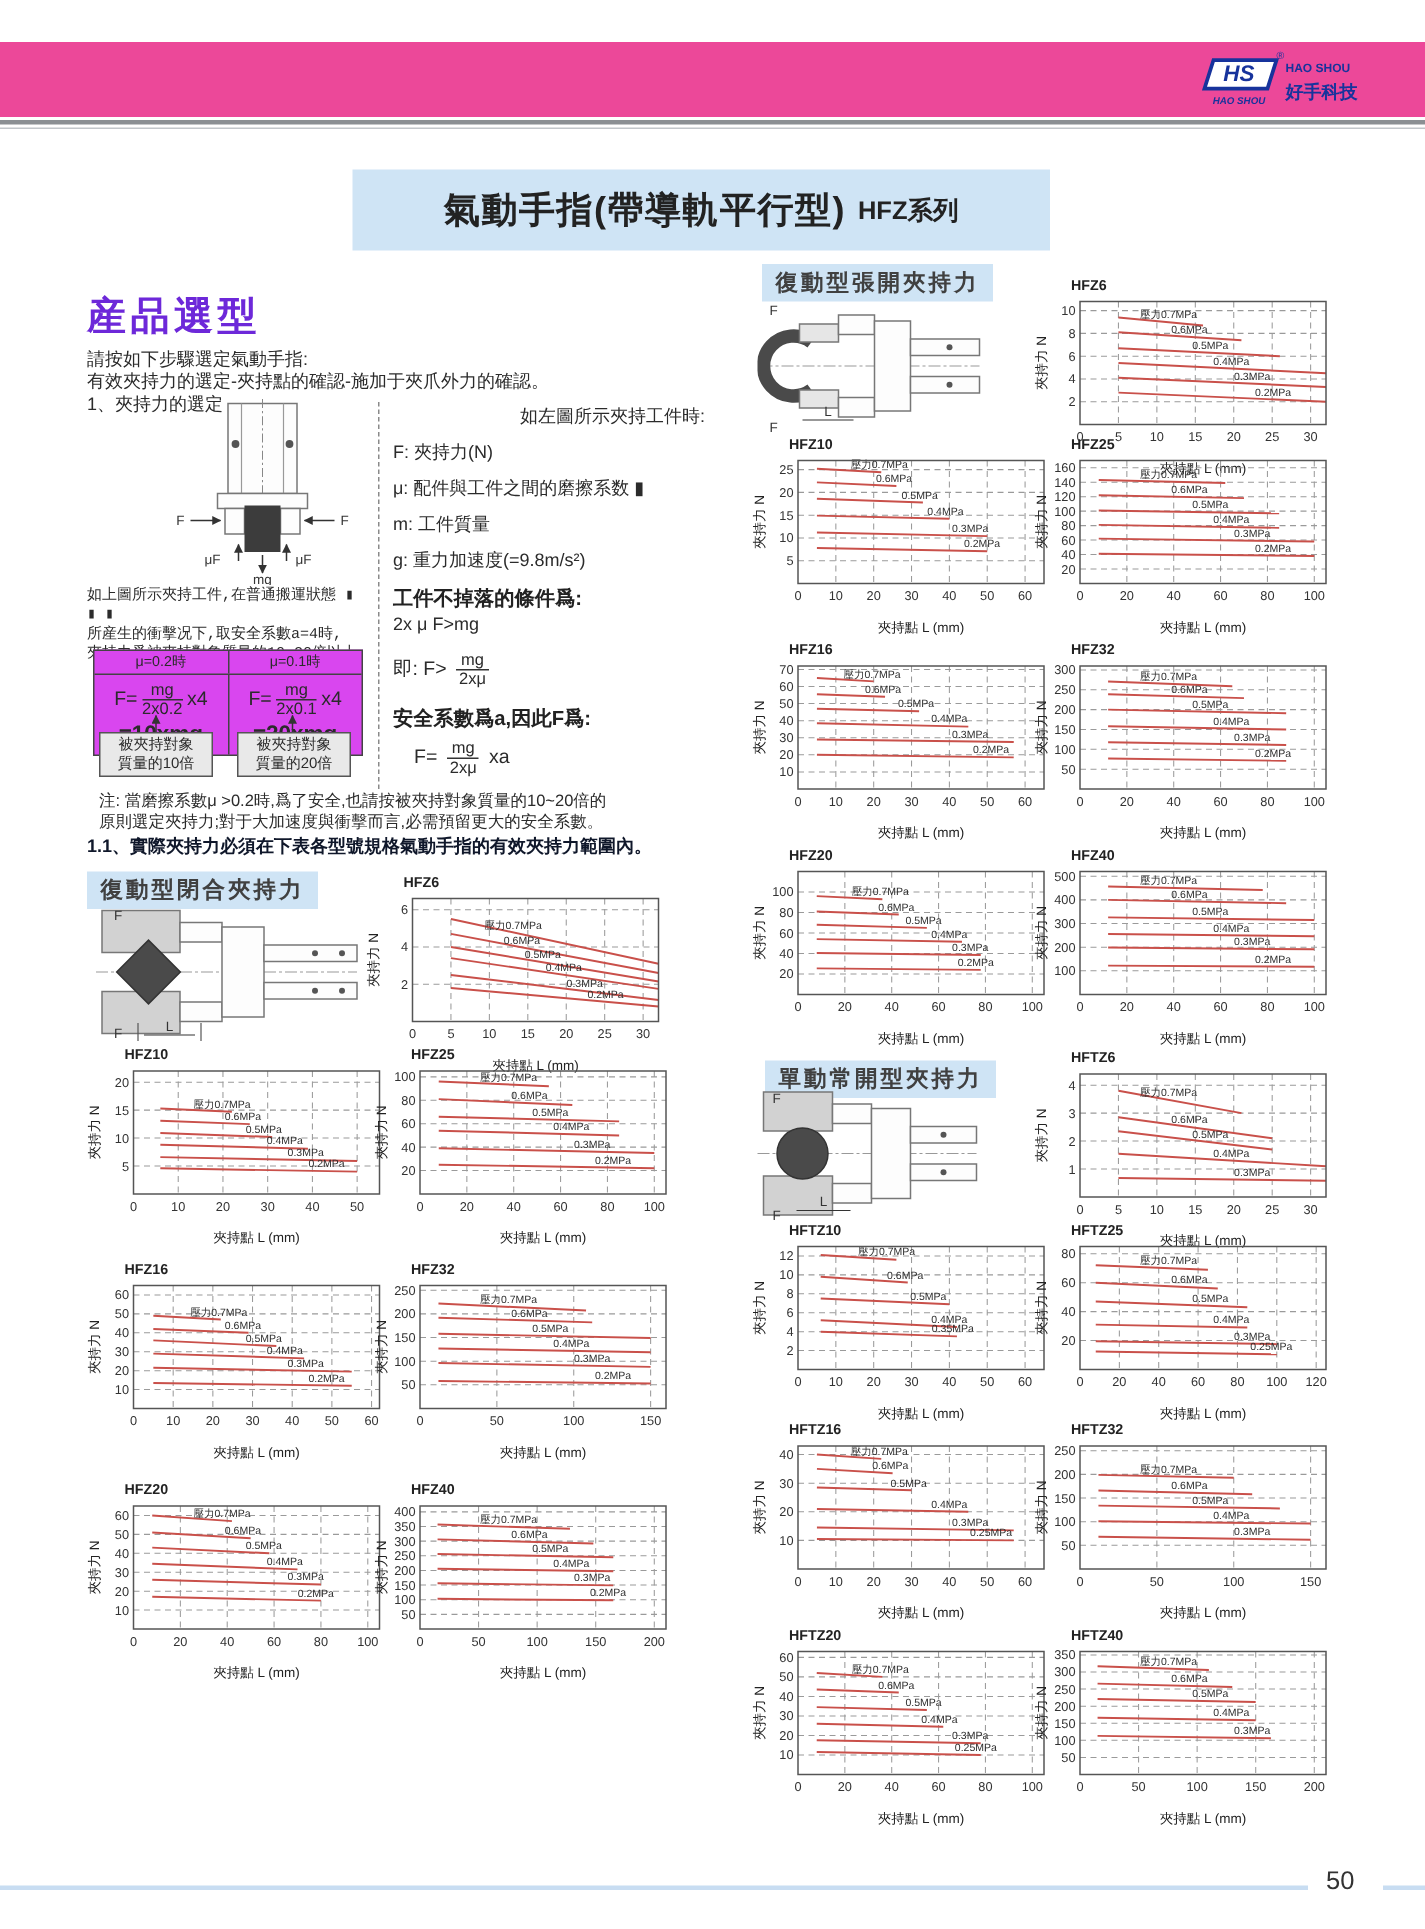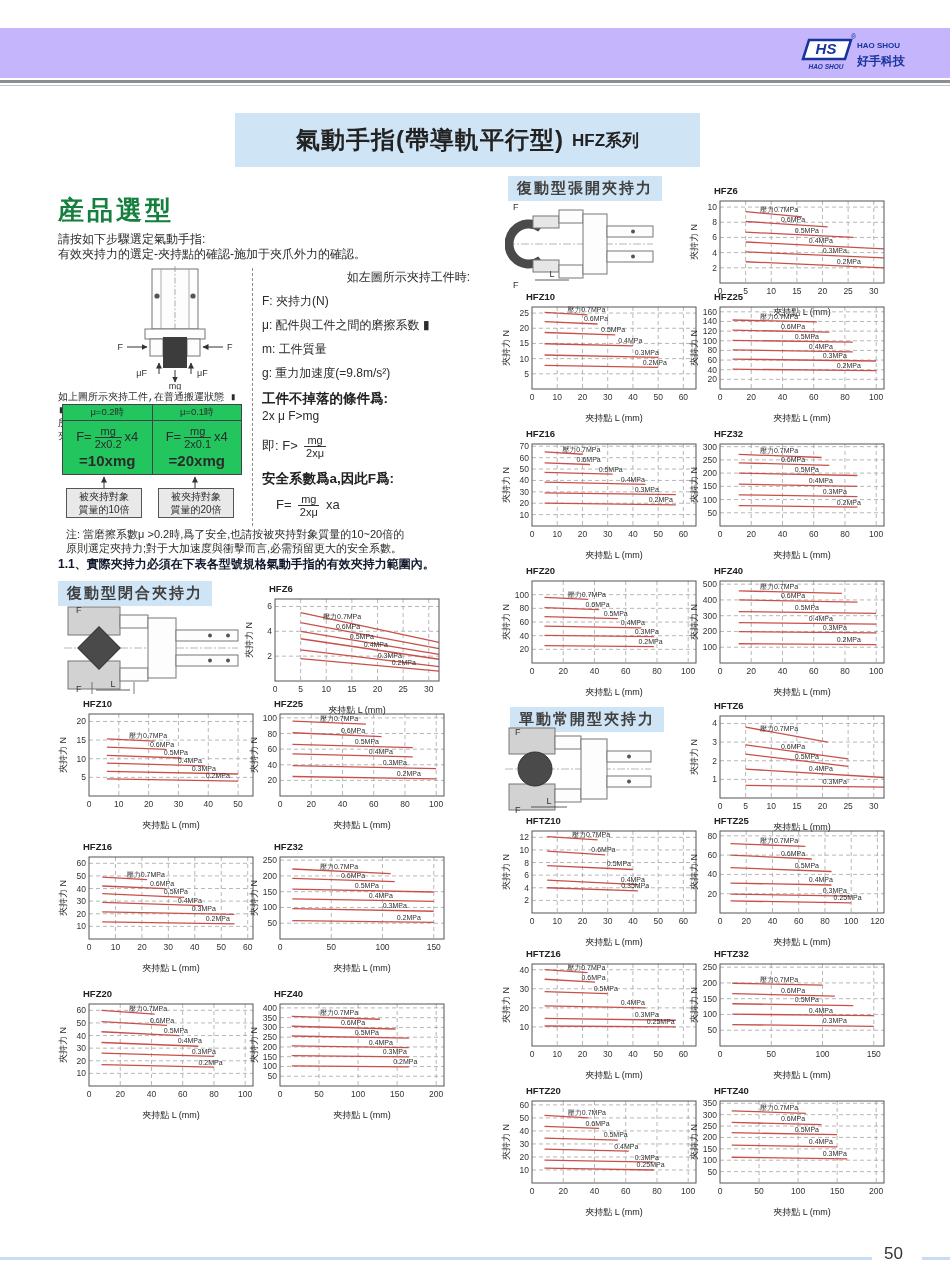--- a/index.html
+++ b/index.html
@@ -1,43 +1,43 @@
 <!DOCTYPE html>
 <html><head>
 <meta charset="utf-8">
 <style>
   html,body{margin:0;padding:0;background:#fff;}
   #page{position:relative;width:950px;height:1286px;background:#fff;overflow:hidden;
         font-family:"Liberation Sans","DejaVu Sans",sans-serif;color:#2b2b2b;}
-  .band{position:absolute;left:0;top:28px;width:950px;height:50px;background:#c4b5fd;}
+  .band{position:absolute;left:0;top:28px;width:950px;height:50px;background:#ec4899;}
   .rule-dark{position:absolute;left:0;top:80px;width:950px;height:3px;background:#8b8f93;}
   .rule-light{position:absolute;left:0;top:85px;width:950px;height:1px;background:#c2c6ca;}
   .logo{position:absolute;right:22px;top:4px;}
   .hs-box{font:italic bold 15px "Liberation Sans",sans-serif;fill:#17339c;}
   .hs-sub{font:italic bold 6.5px "Liberation Sans",sans-serif;fill:#17339c;}
   .l-en{font:bold 8px "Liberation Sans",sans-serif;fill:#17339c;}
   .l-zh{font:bold 12px "Liberation Sans","DejaVu Sans",sans-serif;fill:#17339c;}
   .title-box{position:absolute;left:235px;top:113px;width:465px;height:54px;background:#cfe4f5;
              display:flex;align-items:center;justify-content:center;gap:8px;}
   .title-main{font-size:24px;font-weight:bold;color:#222;letter-spacing:1px;}
   .title-series{font-size:17px;font-weight:bold;color:#222;}
-  .h1{position:absolute;left:58px;top:193px;font-size:26px;font-weight:bold;letter-spacing:3px;color:#15803d;}
+  .h1{position:absolute;left:58px;top:193px;font-size:26px;font-weight:bold;letter-spacing:3px;color:#6d28d9;}
   .t10{font-size:10px;line-height:13px;}
   .t11{font-size:11px;line-height:14px;}
   .t12{font-size:12px;line-height:15px;}
   .abs{position:absolute;}
   .sec-label{position:absolute;background:#cfe4f5;color:#404040;font-size:15px;font-weight:bold;
              padding:3px 9px;letter-spacing:2px;}
   .dash-div{position:absolute;border-left:1px dashed #8a8a8a;}
   .defs-block div{margin-bottom:9px;}
   .cond-title{font-size:13.5px;font-weight:bold;color:#222;}
   .frac{display:inline-flex;flex-direction:column;text-align:center;vertical-align:middle;
         font-size:11px;line-height:12px;margin:0 3px;}
   .frac .fn{border-bottom:1px solid #333;padding:0 3px;}
-  .ftable{position:absolute;left:62px;top:404px;width:178px;border:1.5px solid #444;background:#22c55e;}
+  .ftable{position:absolute;left:62px;top:433px;width:178px;border:1.5px solid #444;background:#d946ef;}
   .ftable .hdr{display:flex;border-bottom:1px solid #444;}
   .ftable .hdr div{flex:1;text-align:center;font-size:9.5px;padding:1px 0;}
   .ftable .hdr div:first-child{border-right:1px solid #444;}
   .ftable .bdy{display:flex;}
   .ftable .bdy .cell{flex:1;text-align:center;padding:4px 0 5px 0;}
   .ftable .bdy .cell:first-child{border-right:1px solid #444;}
   .feq{font-size:13px;}
   .fres{font-size:15px;font-weight:bold;margin-top:2px;}
   .obj-box{position:absolute;width:74px;height:28px;background:#e9e9e9;border:1px solid #555;
            font-size:10px;line-height:13px;text-align:center;display:flex;align-items:center;justify-content:center;}
@@ -83,20 +83,21 @@
 
   <div class="title-box">
     <span class="title-main">氣動手指(帶導軌平行型)</span>
     <span class="title-series">HFZ系列</span>
   </div>
 
   <div class="h1">産品選型</div>
   <div class="abs t11" style="left:58px;top:232px;width:400px;">
       <div class="t12">請按如下步驟選定氣動手指:</div>
       <div class="t12">有效夾持力的選定-夾持點的確認-施加于夾爪外力的確認。</div>
+      <div class="t12">1、夾持力的選定</div>
     </div>
 
   <svg class="abs" style="left:95px;top:266px;" width="160" height="124" viewBox="0 0 160 124">
     <rect x="57" y="3" width="46" height="60" fill="#fdfdfd" stroke="#777"></rect>
     <line x1="66" y1="3" x2="66" y2="63" stroke="#999" stroke-width="0.8"></line>
     <line x1="94" y1="3" x2="94" y2="63" stroke="#999" stroke-width="0.8"></line>
     <line x1="80" y1="0" x2="80" y2="66" stroke="#888" stroke-width="0.7" stroke-dasharray="6 2 1.5 2"></line>
     <circle cx="62" cy="30" r="2.6" fill="#555"></circle>
       <circle cx="98" cy="30" r="2.6" fill="#555"></circle>
     <rect x="50" y="63" width="60" height="10" fill="#fdfdfd" stroke="#777"></rect>

